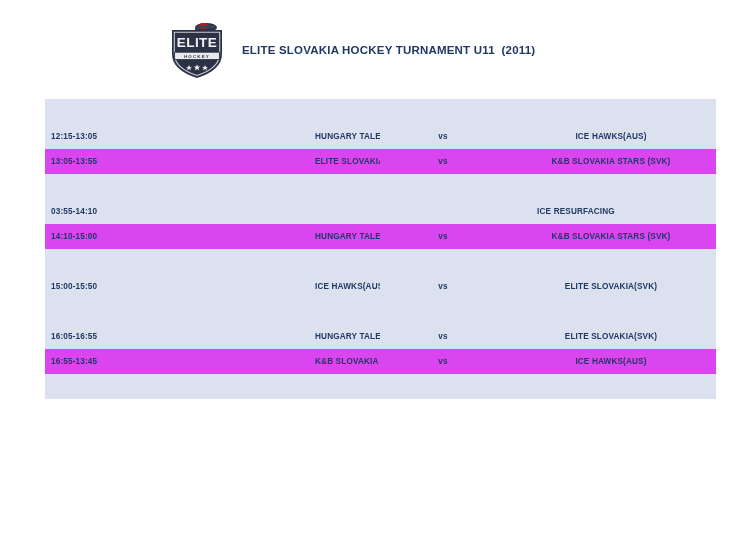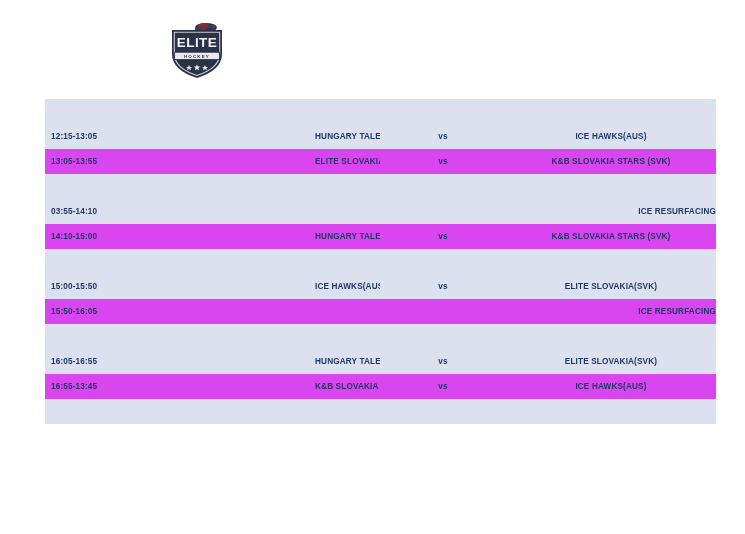--- a/index.html
+++ b/index.html
@@ -71,21 +71,21 @@
     overflow: hidden;
   }
 
   tr.shade td { background: #dce1f0; }
   tr.plain td { background: #d946ef; }
 
   td.time  { padding-left: 6px; text-align: left; }
   td.home  { padding-left: 135px; text-align: left; }
   td.vs    { text-align: center; margin-top: 32px; }
   td.away  { text-align: center; }
-  td.full  { text-align: right; padding-left: 256px; }
+  td.full  { text-align: center; padding-left: 256px; }
 
   tr.spacer { height: 25px; }
   tr.spacer td { font-size: 1px; line-height: 1px; }
 </style>
 </head>
 <body>
 
 <div class="page">
 
   <div class="header">
@@ -108,20 +108,21 @@
         <text x="31" y="38" text-anchor="middle" font-family="Liberation Sans, sans-serif" font-size="4.4" font-weight="bold" fill="#2b3245" letter-spacing="1.2">HOCKEY</text>
 
         <g fill="#e9eaee">
           <polygon points="23,45 23.9,47 26,47 24.3,48.3 25,50.4 23,49.1 21,50.4 21.7,48.3 20,47 22.1,47"></polygon>
           <polygon points="31,44.4 32,46.6 34.3,46.6 32.4,48.1 33.2,50.4 31,49 28.8,50.4 29.6,48.1 27.7,46.6 30,46.6"></polygon>
           <polygon points="39,45 39.9,47 42,47 40.3,48.3 41,50.4 39,49.1 37,50.4 37.7,48.3 36,47 38.1,47"></polygon>
         </g>
       </svg>
     </div>
 
+    <div class="doc-title">ELITE SLOVAKIA HOCKEY TURNAMENT U11  (2011)</div>
   </div>
 
   <table class="schedule">
     <colgroup>
       <col class="c-time">
         <col class="c-home">
         <col class="c-vs">
         <col class="c-away">
     </colgroup>
     <tbody>
@@ -155,24 +156,20 @@
         </tr>
         <tr class="shade spacer">
           <td colspan="4">&nbsp;</td>
         </tr>
         <tr class="shade">
           <td class="time">15:00-15:50</td>
           <td class="home">ICE HAWKS(AUS)</td>
           <td class="vs">vs</td>
           <td class="away">ELITE SLOVAKIA(SVK)</td>
         </tr>
-        <tr class="plain">
-          <td class="time">15:50-16:05</td>
-          <td class="full" colspan="3">ICE RESURFACING</td>
-        </tr>
         <tr class="shade spacer">
           <td colspan="4">&nbsp;</td>
         </tr>
         <tr class="shade">
           <td class="time">16:05-16:55</td>
           <td class="home">HUNGARY TALENT(HUN)</td>
           <td class="vs">vs</td>
           <td class="away">ELITE SLOVAKIA(SVK)</td>
         </tr>
         <tr class="plain">

